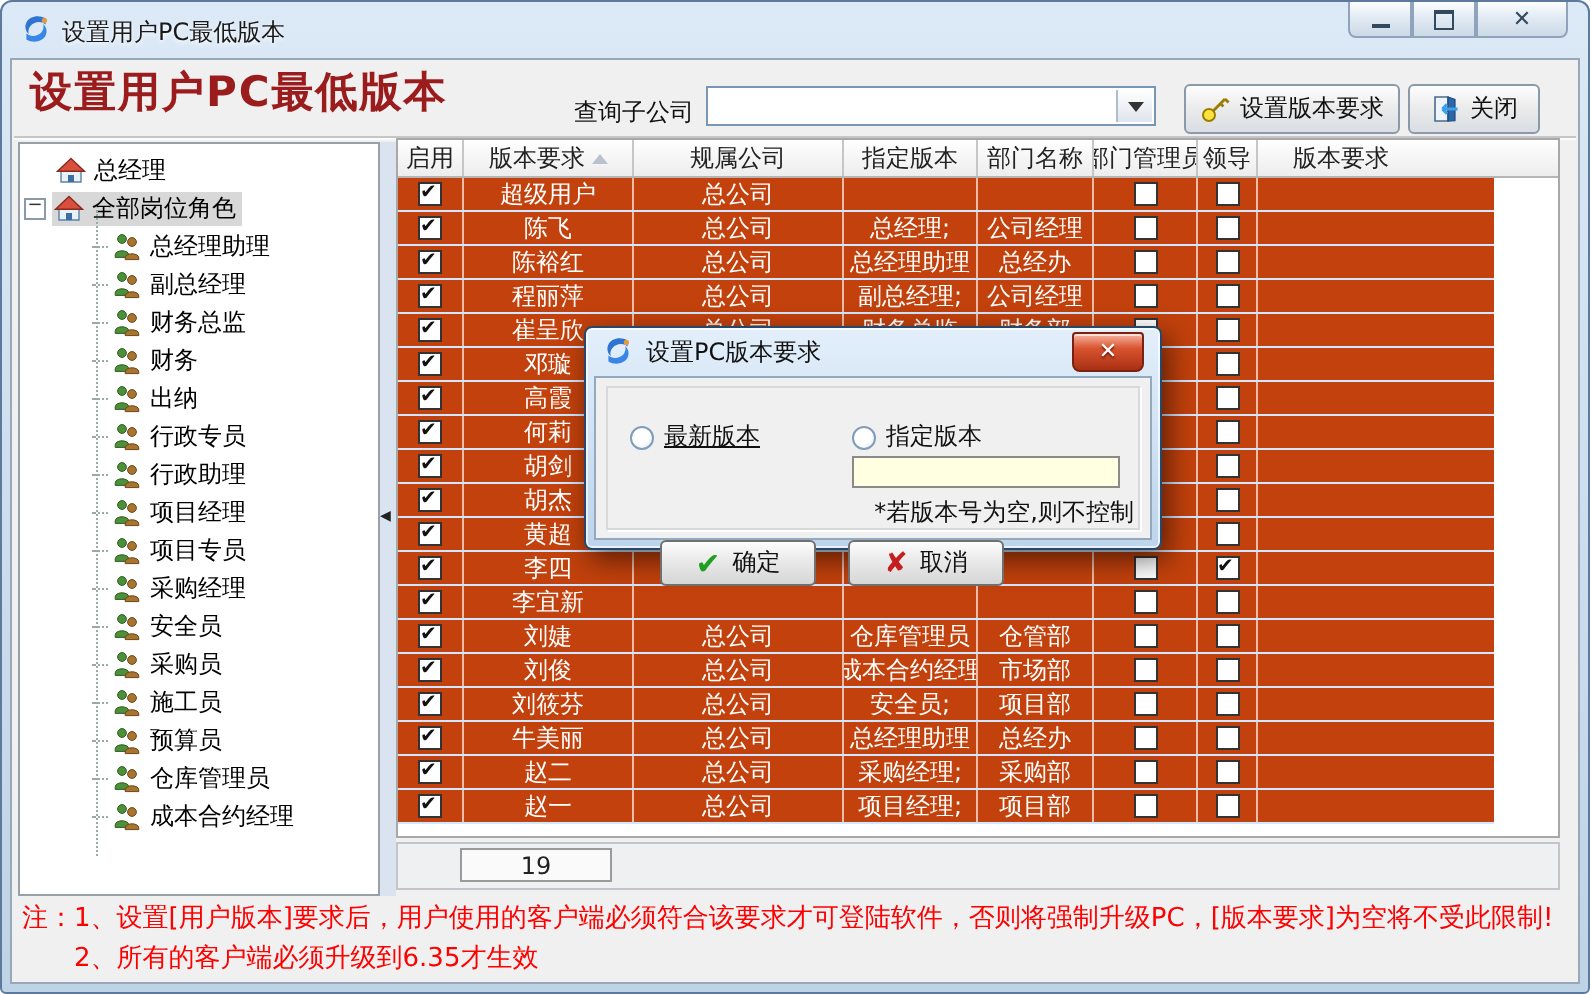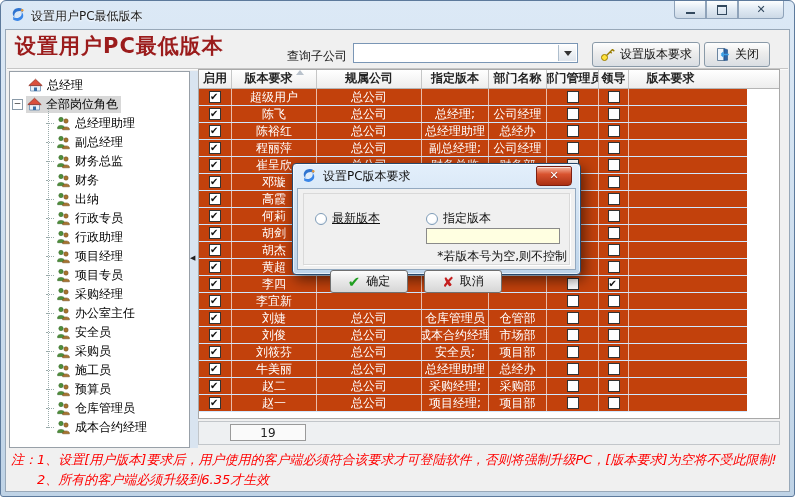--- a/index.html
+++ b/index.html
@@ -38,34 +38,34 @@
   .root2{margin-left:2px;}
   .expander{width:9px;height:9px;background:#fff;border:1px solid #8a9aa8;font-size:9px;line-height:7px;text-align:center;color:#333;margin-right:3px;}
   .child{margin-left:36px;}
   .conn{width:8px;height:0;border-top:1px dotted #9aa;margin-right:1px;}
   .vline{position:absolute;left:38px;top:33px;height:323px;border-left:1px dotted #9aa;}
   .splitter{position:absolute;left:189px;top:70px;width:8px;height:377px;background:#d9e4f0;}
   .split-arrow{position:absolute;left:0px;top:183px;font-size:7px;color:#222;cursor:pointer;}
   
   .grid{position:absolute;left:197px;top:68px;width:582px;height:350px;background:#fff;border:1px solid #a8a8a8;box-sizing:border-box;overflow:hidden;}
   .ghead{display:flex;height:19px;background:linear-gradient(#ffffff,#ededed);border-bottom:1px solid #b5b5b5;box-sizing:border-box;}
-  .hcell{display:flex;align-items:flex-start;justify-content:center;gap:3px;border-right:1px solid #c6c6c6;color:#222;box-sizing:border-box;overflow:hidden;white-space:nowrap;font-weight:bold;}
+  .hcell{display:flex;align-items:center;justify-content:center;gap:3px;border-right:1px solid #c6c6c6;color:#222;box-sizing:border-box;overflow:hidden;white-space:nowrap;}
   .grow{display:flex;height:17px;width:548px;background:#c2410c;border-bottom:1px solid #cfe7ff;box-sizing:border-box;}
   .cell{display:flex;align-items:center;justify-content:center;color:#fff;border-right:1px solid rgba(255,255,255,.65);
         box-sizing:border-box;overflow:hidden;white-space:nowrap;}
   .c-en{width:33px;}.c-name{width:85px;}.c-comp{width:105px;}.c-role{width:67px;}
   .c-dept{width:58px;}.c-admin{width:52px;}.c-leader{width:30px;}.c-ver{width:83px;border-right:none;}
   .cb{width:12px;height:12px;background:#fff;border:1px solid #333;box-sizing:border-box;position:relative;}
   .cb.checked::after{content:"✔";position:absolute;left:0px;top:-1px;font-size:10px;color:#111;font-weight:bold;}
   .sort-asc{width:0;height:0;border-left:4px solid transparent;border-right:4px solid transparent;border-bottom:5px solid #b9c2cc;}
   
   .countbar{position:absolute;left:197px;top:420px;width:582px;height:24px;background:#eef0f2;border:1px solid #c2c6ca;box-sizing:border-box;}
   .countbox{position:absolute;left:31px;top:2px;width:76px;height:17px;background:#fafafa;border:1px solid #9a9a9a;
             text-align:center;line-height:17px;color:#222;box-sizing:border-box;}
-  .notes{position:absolute;left:10px;top:449px;color:#fe0000;font-size:13px;line-height:20px;white-space:nowrap;font-style:italic;}
+  .notes{position:absolute;left:10px;top:449px;color:#fe0000;font-size:13px;line-height:20px;white-space:nowrap;}
   .notes .l2{margin-left:26px;}
   
   .dialog{position:absolute;left:291px;top:162px;width:289px;height:112px;z-index:20;
           background:linear-gradient(#e3effb,#bdd4ea);border:1px solid #27486b;border-radius:4px;
           box-shadow:3px 5px 14px rgba(0,0,0,.55), inset 0 0 0 1px rgba(255,255,255,.65);box-sizing:border-box;}
   .dlg-title{position:absolute;left:0;top:0;right:0;height:24px;display:flex;align-items:center;}
   .dlg-ico{margin-left:8px;width:16px;height:16px;}
   .dlg-text{margin-left:6px;color:#111;}
   .dlg-x{position:absolute;right:8px;top:2px;width:34px;height:18px;color:#fff;font-size:11px;font-weight:bold;text-align:center;line-height:17px;
          background:linear-gradient(#f6b7a2,#d9532f 40%,#a93014);border:1px solid #7c2012;border-radius:2px 2px 4px 4px;
@@ -284,32 +284,20 @@
       <svg width="15" height="15" viewBox="0 0 15 15">
         <circle cx="5" cy="3.5" r="2.2" fill="#4e8f3a" stroke="#2e5f22" stroke-width="0.5"></circle>
         <path d="M1.6 11.5c0-2.8 6.8-2.8 6.8 0v1.2H1.6z" fill="#4e8f3a" stroke="#2e5f22" stroke-width="0.5"></path>
         <circle cx="10" cy="5" r="2.2" fill="#a8742f" stroke="#6b4616" stroke-width="0.5"></circle>
         <path d="M6.6 13c0-2.8 6.8-2.8 6.8 0v.8H6.6z" fill="#a8742f" stroke="#6b4616" stroke-width="0.5"></path>
       </svg>
       <span class="t-label">采购经理</span>
     </span>
   </div>
 
-  <div class="titem child">
-    <span class="conn"></span>
-    <span class="hl">
-      <svg width="15" height="15" viewBox="0 0 15 15">
-        <circle cx="5" cy="3.5" r="2.2" fill="#4e8f3a" stroke="#2e5f22" stroke-width="0.5"></circle>
-        <path d="M1.6 11.5c0-2.8 6.8-2.8 6.8 0v1.2H1.6z" fill="#4e8f3a" stroke="#2e5f22" stroke-width="0.5"></path>
-        <circle cx="10" cy="5" r="2.2" fill="#a8742f" stroke="#6b4616" stroke-width="0.5"></circle>
-        <path d="M6.6 13c0-2.8 6.8-2.8 6.8 0v.8H6.6z" fill="#a8742f" stroke="#6b4616" stroke-width="0.5"></path>
-      </svg>
-      <span class="t-label">办公室主任</span>
-    </span>
-  </div>
 
   <div class="titem child">
     <span class="conn"></span>
     <span class="hl">
       <svg width="15" height="15" viewBox="0 0 15 15">
         <circle cx="5" cy="3.5" r="2.2" fill="#4e8f3a" stroke="#2e5f22" stroke-width="0.5"></circle>
         <path d="M1.6 11.5c0-2.8 6.8-2.8 6.8 0v1.2H1.6z" fill="#4e8f3a" stroke="#2e5f22" stroke-width="0.5"></path>
         <circle cx="10" cy="5" r="2.2" fill="#a8742f" stroke="#6b4616" stroke-width="0.5"></circle>
         <path d="M6.6 13c0-2.8 6.8-2.8 6.8 0v.8H6.6z" fill="#a8742f" stroke="#6b4616" stroke-width="0.5"></path>
       </svg>

